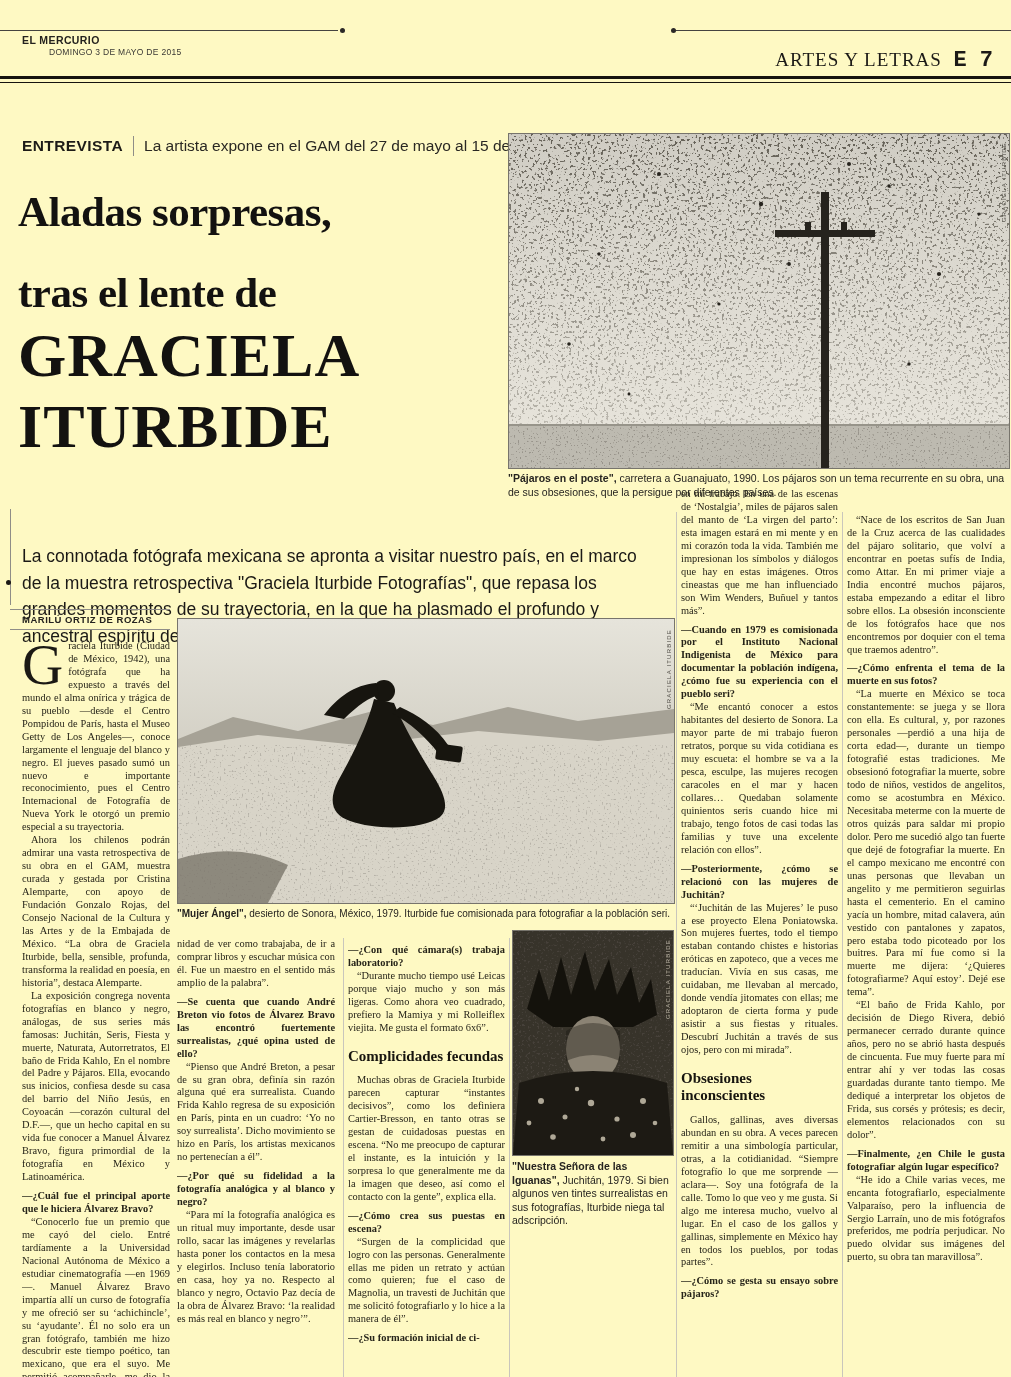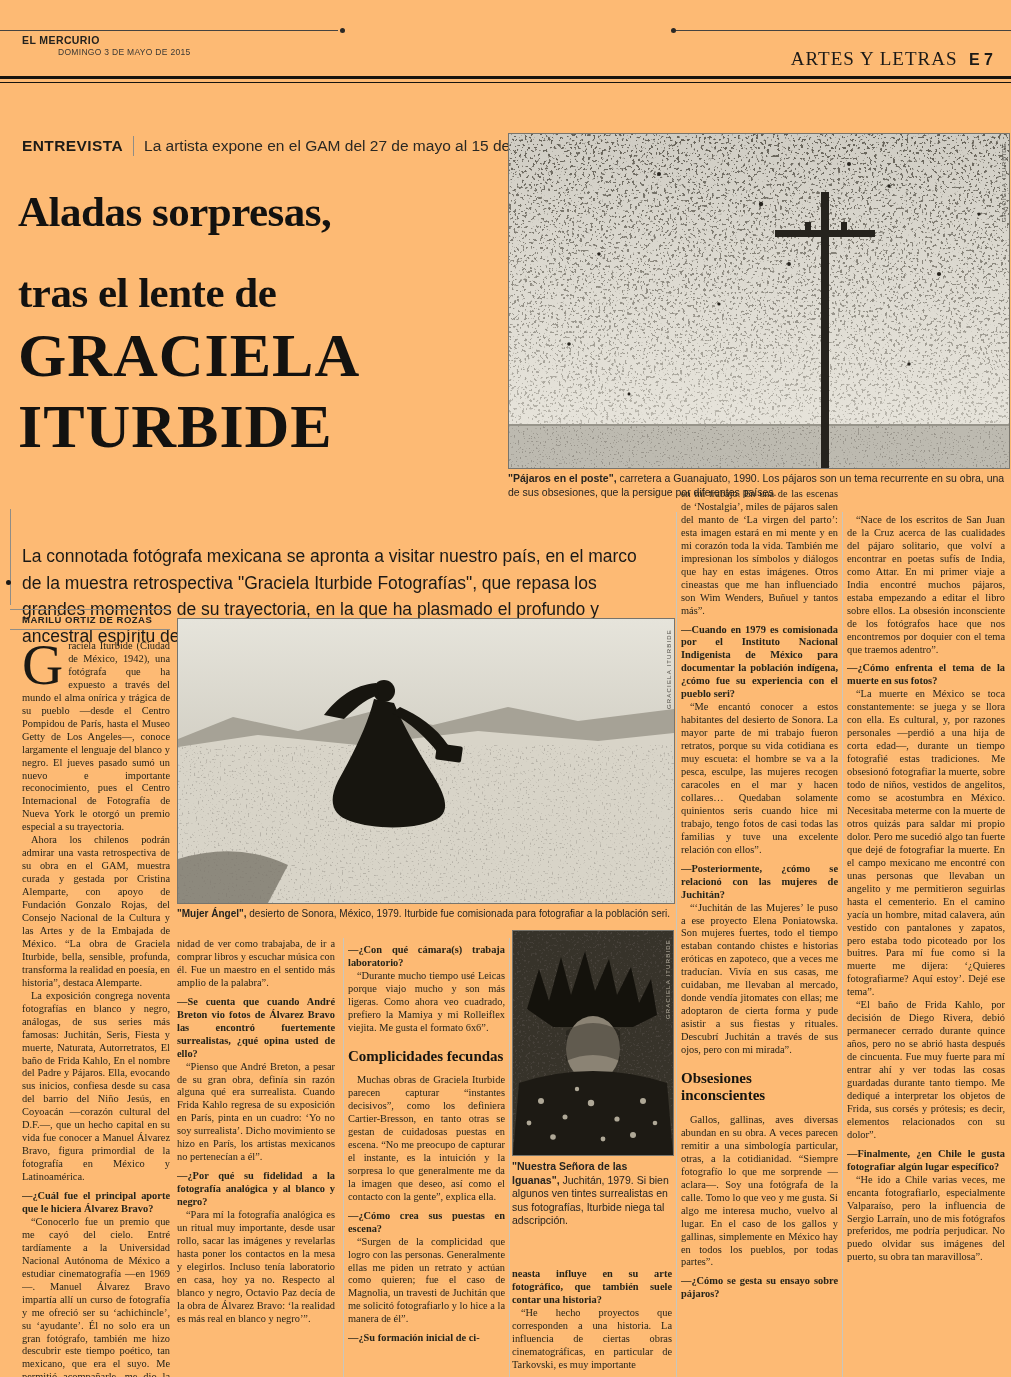--- a/index.html
+++ b/index.html
@@ -1,26 +1,26 @@
 <!DOCTYPE html>
 <html lang="es"><head>
 <meta charset="utf-8">
 <style>
   html,body{margin:0;padding:0;background:#8b8a86;}
-  .page{position:relative;width:1011px;height:1377px;margin:0 auto;background:#fdba74;overflow:hidden;
+  .page{position:relative;width:1011px;height:1377px;margin:0 auto;background:#fef9c3;overflow:hidden;
         font-family:"Liberation Serif","DejaVu Serif",serif;color:#211f1b;}
 
   
   .mast-rule{position:absolute;height:1px;background:#454340;top:30px;}
   .mast-dot{position:absolute;width:5px;height:5px;border-radius:50%;background:#2b2926;top:28px;}
   .paper-name{position:absolute;left:22px;top:34px;font:700 10.5px "Liberation Sans","DejaVu Sans",sans-serif;letter-spacing:.4px;color:#24221e;}
-  .paper-date{position:absolute;left:20px;top:47px;font:400 8.5px "Liberation Sans","DejaVu Sans",sans-serif;letter-spacing:.3px;color:#3a3834;padding-left:38px;}
+  .paper-date{position:absolute;left:11px;top:47px;font:400 8.5px "Liberation Sans","DejaVu Sans",sans-serif;letter-spacing:.3px;color:#3a3834;padding-left:38px;}
   .section-title{position:absolute;left:0;right:0;top:4px;text-align:center;font:400 46px "Liberation Serif",serif;color:#141310;}
   .edition{position:absolute;right:18px;top:48px;font:400 19px "Liberation Serif",serif;letter-spacing:1px;color:#1c1a17;}
-  .edition b{font-family:Liberation Sans, sans-serif;font-size:16px;letter-spacing:0;}
+  .edition b{font-family:Liberation Mono, monospace;font-size:22px;letter-spacing:0;}
   .dbl-rule-a{position:absolute;left:0;right:0;top:76px;height:3px;background:#16140f;}
   .dbl-rule-b{position:absolute;left:0;right:0;top:82px;height:1px;background:#16140f;}
 
   
   .kicker{position:absolute;left:22px;top:136px;display:flex;align-items:center;font-family:"Liberation Sans","DejaVu Sans",sans-serif;text-align:right;}
   .kicker .lab{font-weight:700;font-size:15.5px;letter-spacing:.4px;color:#1d1b17;}
   .kicker .sep{width:1px;height:20px;background:#8f8d87;margin:0 10px;}
   .kicker .txt{font-size:15.5px;color:#2a2823;}
   .headline{position:absolute;left:18px;top:158px;width:485px;font-weight:700;color:#131210;}
   .headline .hl{font-size:43px;line-height:54px;letter-spacing:-.5px;margin-top:27px;}
@@ -226,24 +226,20 @@
     </div>
   <div class="col" style="left:348px;top:938px;width:157px;height:439px;">
       <p class="para q">—¿Con qué cámara(s) trabaja laboratorio?</p>
       <p class="para a">“Durante mucho tiempo usé Leicas porque viajo mucho y son más ligeras. Como ahora veo cuadrado, prefiero la Mamiya y mi Rolleiflex viejita. Me gusta el formato 6x6”.</p>
       <p class="subhead">Complicidades fecundas</p>
       <p class="para a">Muchas obras de Graciela Iturbide parecen capturar “instantes decisivos”, como los definiera Cartier-Bresson, en tanto otras se gestan de cuidadosas puestas en escena. “No me preocupo de capturar el instante, es la intuición y la sorpresa lo que generalmente me da la imagen que deseo, así como el contacto con la gente”, explica ella.</p>
       <p class="para q">—¿Cómo crea sus puestas en escena?</p>
       <p class="para a">“Surgen de la complicidad que logro con las personas. Generalmente ellas me piden un retrato y actúan como quieren; fue el caso de Magnolia, un travesti de Juchitán que me solicitó fotografiarlo y lo hice a la manera de él”.</p>
       <p class="para q">—¿Su formación inicial de ci-</p>
     </div>
-  <div class="col" style="left:512px;top:1262px;width:160px;height:115px;">
-      <p class="para q">neasta influye en su arte fotográfico, que también suele contar una historia?</p>
-      <p class="para a">“He hecho proyectos que corresponden a una historia. La influencia de ciertas obras cinematográficas, en particular de Tarkovski, es muy importante</p>
-    </div>
   <div class="col" style="left:681px;top:488px;width:157px;height:863px;">
       <p class="para cont">en mi trabajo. En una de las escenas de ‘Nostalgia’, miles de pájaros salen del manto de ‘La virgen del parto’: esta imagen estará en mi mente y en mi corazón toda la vida. También me impresionan los símbolos y diálogos que hay en estas imágenes. Otros cineastas que me han influenciado son Wim Wenders, Buñuel y tantos más”.</p>
       <p class="para q">—Cuando en 1979 es comisionada por el Instituto Nacional Indigenista de México para documentar la población indígena, ¿cómo fue su experiencia con el pueblo seri?</p>
       <p class="para a">“Me encantó conocer a estos habitantes del desierto de Sonora. La mayor parte de mi trabajo fueron retratos, porque su vida cotidiana es muy escueta: el hombre se va a la pesca, esculpe, las mujeres recogen caracoles en el mar y hacen collares… Quedaban solamente quinientos seris cuando hice mi trabajo, tengo fotos de casi todas las familias y tuve una excelente relación con ellos”.</p>
       <p class="para q">—Posteriormente, ¿cómo se relacionó con las mujeres de Juchitán?</p>
       <p class="para a">“‘Juchitán de las Mujeres’ le puso a ese proyecto Elena Poniatowska. Son mujeres fuertes, todo el tiempo estaban contando chistes e historias eróticas en zapoteco, que a veces me traducían. Vivía en sus casas, me cuidaban, me llevaban al mercado, donde vendía jitomates con ellas; me adoptaron de cierta forma y pude asistir a sus fiestas y rituales. Descubrí Juchitán a través de sus ojos, pero con mi mirada”.</p>
       <p class="subhead">Obsesiones inconscientes</p>
       <p class="para a">Gallos, gallinas, aves diversas abundan en su obra. A veces parecen remitir a una simbología particular, otras, a la cotidianidad. “Siempre fotografío lo que me sorprende —aclara—. Soy una fotógrafa de la calle. Tomo lo que veo y me gusta. Si algo me interesa mucho, vuelvo al lugar. En el caso de los gallos y gallinas, simplemente en México hay en todos los pueblos, por todas partes”.</p>
       <p class="para q">—¿Cómo se gesta su ensayo sobre pájaros?</p>
     </div>

